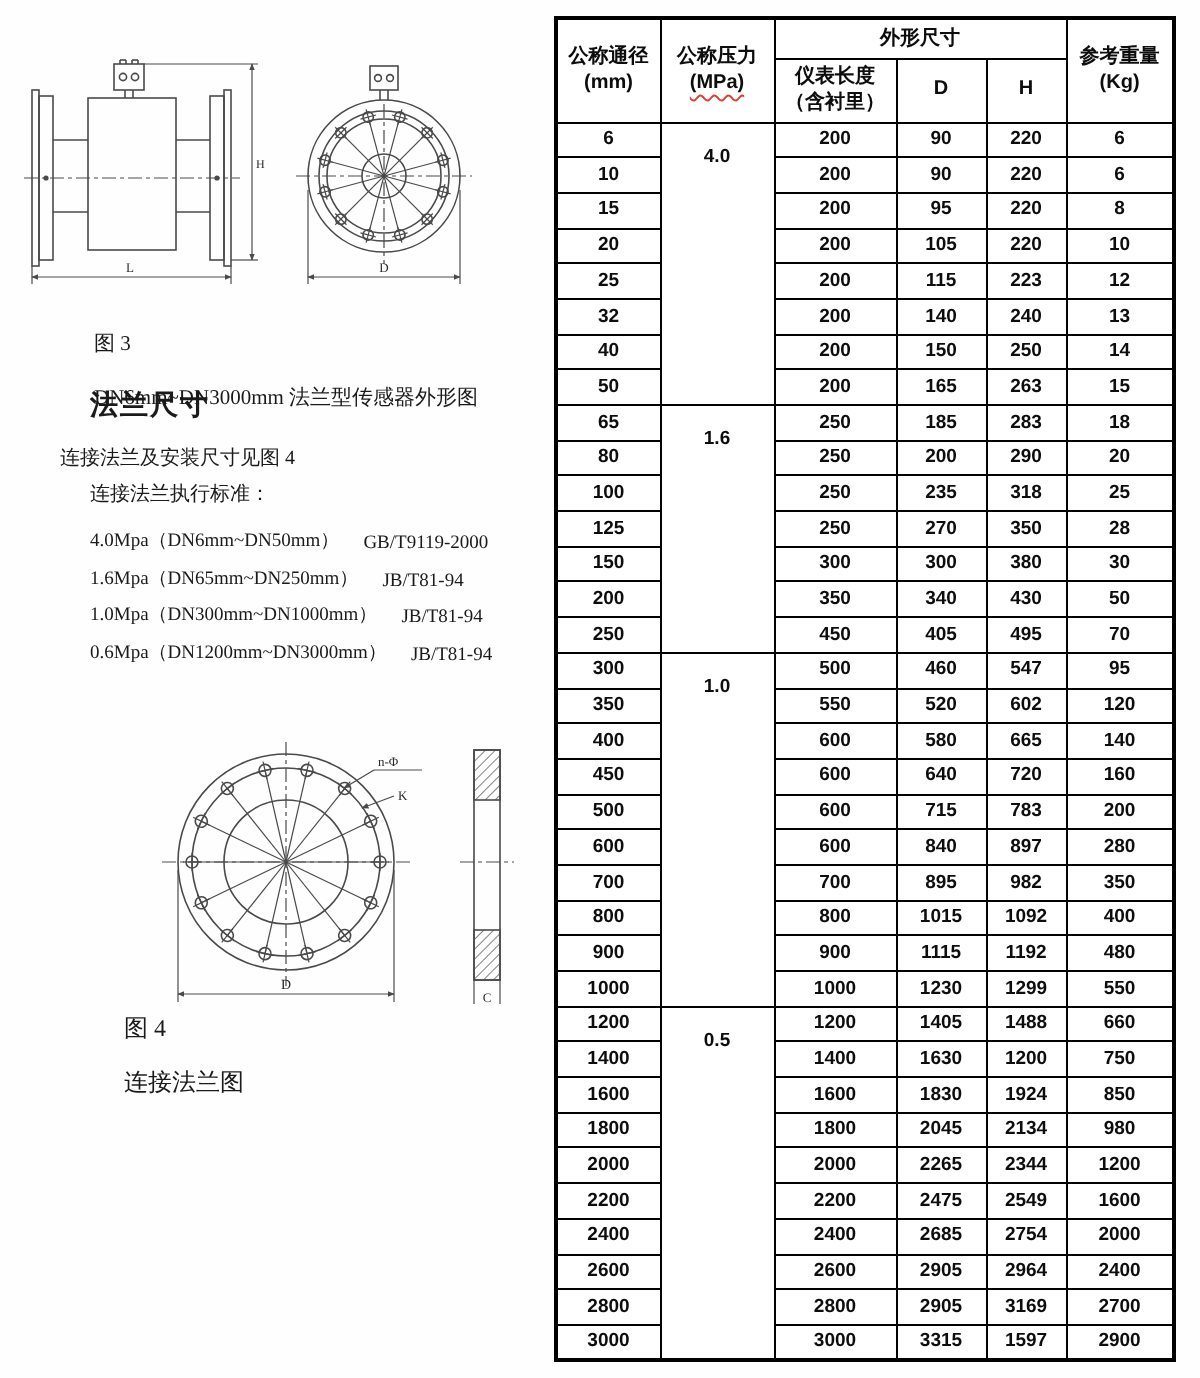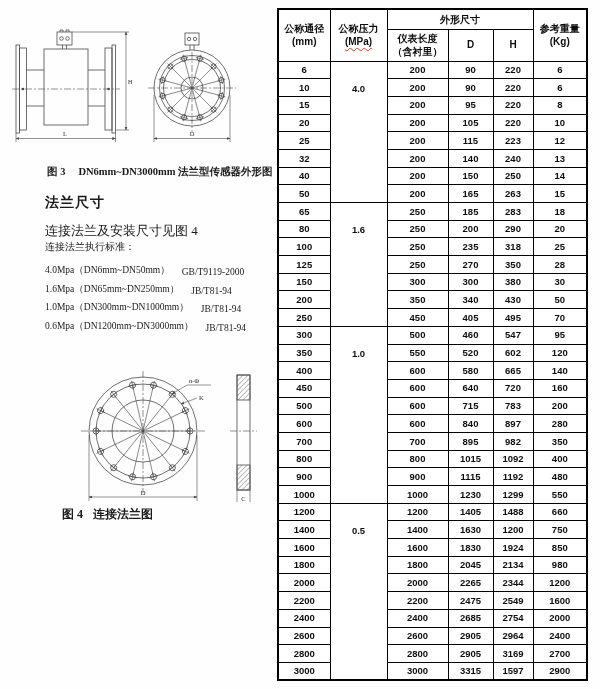--- a/index.html
+++ b/index.html
@@ -8,52 +8,52 @@
     position:relative; width:600px; height:689px; background:#fefefe;
     overflow:hidden; color:#1a1a1a;
     font-family:"Liberation Serif","DejaVu Serif",serif;
   }
 
   
   .fig-svg { position:absolute; }
   #fig3-svg { left:5px; top:5px; }
   #fig4-svg { left:25px; top:345px; }
   .fig-caption {
-    position:absolute; display:flex; font-weight:bold; white-space:nowrap;
+    position:absolute; display:flex; font-weight:normal; white-space:nowrap;flex-direction:column;
   }
   #fig3-caption { left:47px; top:165px; font-size:10.5px; gap:13px; }
   #fig4-caption { left:62px; top:506px; font-size:12px; gap:10px; }
 
   
   .flange-heading {
     position:absolute; left:45px; top:194px;
     font-size:14px; font-weight:bold; letter-spacing:1px;
   }
-  .flange-intro  { position:absolute; left:45px; top:222px; font-size:13px; }
+  .flange-intro  { position:absolute; left:30px; top:222px; font-size:10px; }
   .flange-substd { position:absolute; left:45px; top:240px; font-size:10px; }
   .standards { position:absolute; left:45px; top:258px; font-size:9.5px; }
   .standard-line { display:flex; gap:12px; height:18.8px; align-items:flex-end; white-space:nowrap; }
 
   
   table.dims {
     position:absolute; left:277px; top:8px; width:309px; height:673px;
     border-collapse:collapse; table-layout:fixed; background:#fff;
     font-family:"Liberation Sans","DejaVu Sans",sans-serif;
     font-weight:bold; color:#0d0d0d; border:2px solid #000;
   }
   table.dims th, table.dims td {
     border:1px solid #000; text-align:center; vertical-align:middle; padding:0;
     overflow:hidden;
   }
   table.dims thead th { font-size:10px; line-height:1.35; }
   table.dims thead tr.h1 { height:20px; }
   table.dims thead tr.h2 { height:32px; }
   .unit { font-size:10px; }
   table.dims tbody td { font-size:9.5px; height:17.7px; line-height:1; }
-  table.dims tbody td.pressure { vertical-align:top; padding-top:22px; }
+  table.dims tbody td.pressure { vertical-align:top; padding-top:12px; }
   .wavy {
     text-decoration-line:underline; text-decoration-style:wavy;
     text-decoration-color:#e03a2f; text-decoration-thickness:1px;
     text-underline-offset:2px;
   }
 
   
   .draw { stroke:#4a4a4a; stroke-width:0.8; fill:none; }
   .cl   { stroke:#4a4a4a; stroke-width:0.6; fill:none; stroke-dasharray:7 2 2 2; }
   .dim  { stroke:#4a4a4a; stroke-width:0.6; fill:none; }

